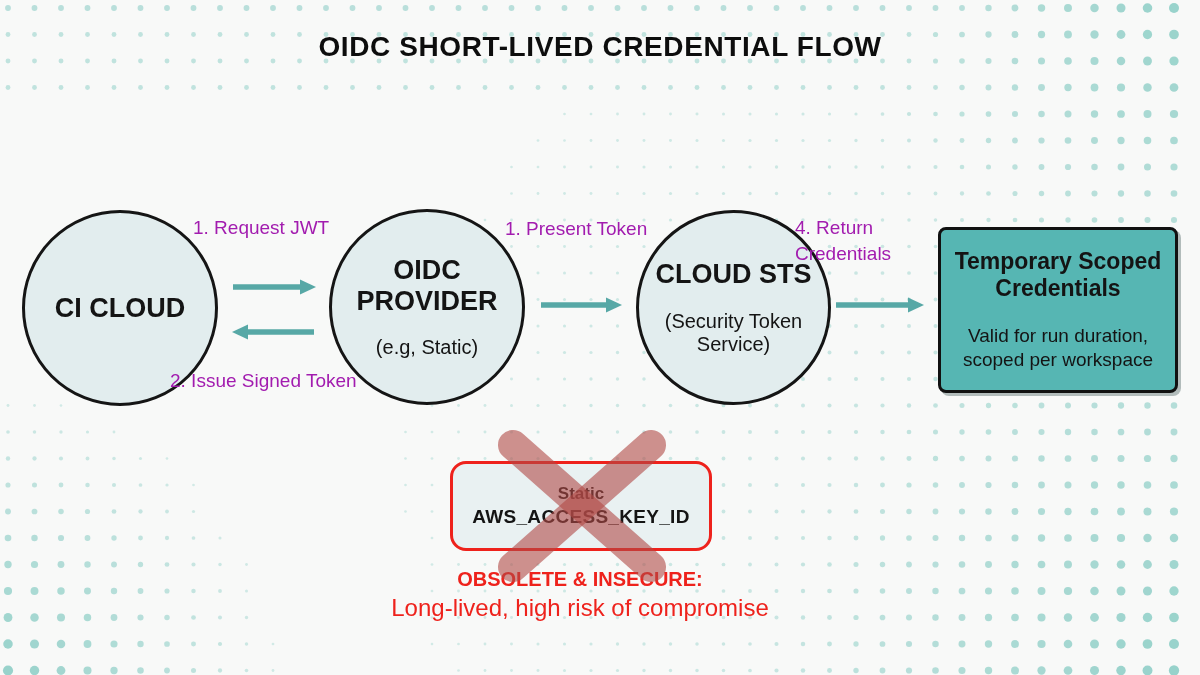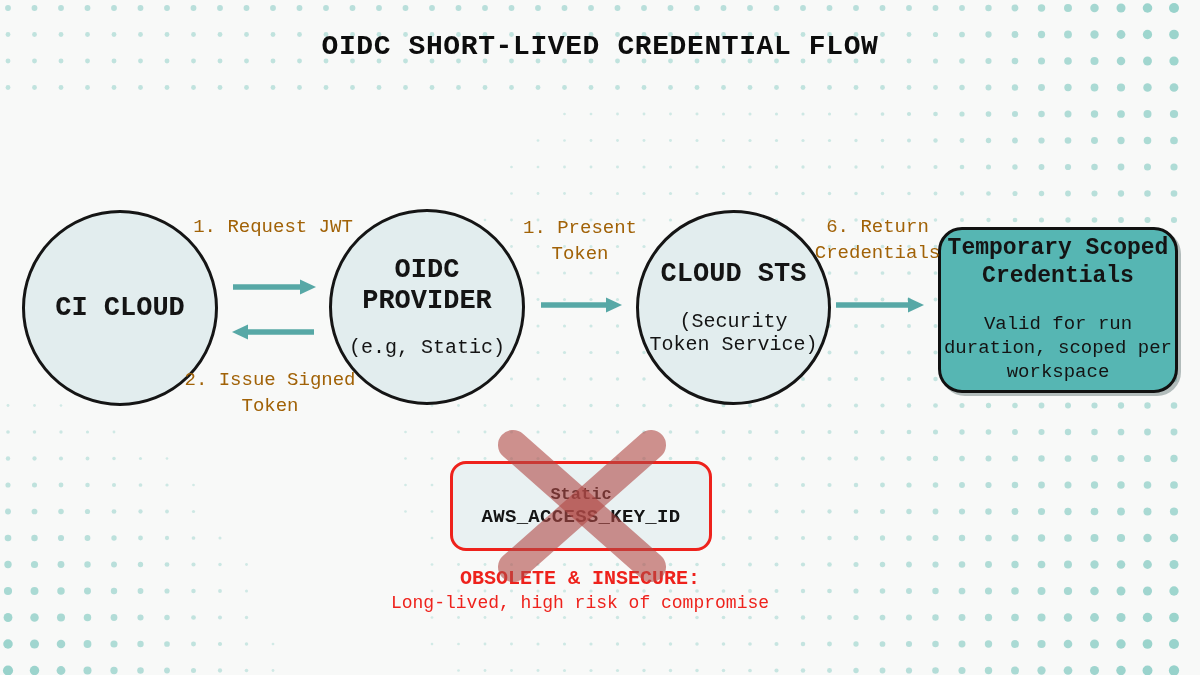--- a/index.html
+++ b/index.html
@@ -8,21 +8,21 @@
     --box-teal:#56b6b3;
     --circle-fill:#e2edee;
     --red:#ee221c;
     --x-red:#b04a46;
     --dot:#7cc7be;
     --bg:#f8f9f8;
   }
   *{margin:0;padding:0;box-sizing:border-box;}
   html,body{width:1200px;height:675px;overflow:hidden;}
   body{font-family:"Liberation Sans","DejaVu Sans",sans-serif;background:var(--bg);color:var(--ink);}
-  .stage{position:relative;width:1200px;height:675px;background:var(--bg);font-family:Liberation Mono, monospace;}
+  .stage{position:relative;width:1200px;height:675px;background:var(--bg);}
 
   svg.dots{position:absolute;inset:0;width:1200px;height:675px;z-index:1;pointer-events:none;}
   svg.overlay{position:absolute;inset:0;width:1200px;height:675px;z-index:6;pointer-events:none;}
 
   .title{
     position:absolute;top:31px;left:0;width:1200px;z-index:4;
     text-align:center;font-size:28px;font-weight:bold;letter-spacing:.6px;color:#0d0d0d;
   }
 
   .circle{
@@ -33,50 +33,50 @@
     gap:20px;
   }
   .c1{left:22px;top:210px;width:196px;height:196px;}
   .c2{left:329px;top:209px;width:196px;height:196px;}
   .c3{left:636px;top:210px;width:195px;height:195px;}
   .nlabel{font-weight:bold;font-size:27px;line-height:1.12;white-space:nowrap;}
   .nlabel.wrap{white-space:normal;width:160px;}
   .nsub{font-size:20px;line-height:1.15;margin-top:0;width:170px;}
 
   .alabel{
-    position:absolute;z-index:4;text-align:center;
-    font-size:19px;line-height:1.35;color:#a16207;
+    position:absolute;z-index:4;
+    font-size:19px;line-height:1.35;color:#a21caf;
   }
   .l1{left:193px;top:215px;width:160px;}
   .l2{left:170px;top:352px;width:200px;margin-top:16px;}
   .l3{left:505px;top:216px;width:150px;}
   .l4{left:795px;top:215px;width:165px;}
 
   .resultbox{
     position:absolute;z-index:3;left:938px;top:227px;width:240px;height:166px;
-    background:var(--box-teal);border:3px solid #111;border-radius:24px;
+    background:var(--box-teal);border:3px solid #111;border-radius:8px;
     box-shadow:3px 3px 0 rgba(15,45,45,.3);
     display:flex;flex-direction:column;align-items:center;justify-content:center;
     text-align:center;padding:6px 4px;
   }
   .rtitle{font-weight:bold;font-size:23px;line-height:1.18;width:230px;}
   .rbody{font-size:19px;line-height:1.28;margin-top:22px;width:232px;}
 
   .staticbox{
     position:absolute;z-index:3;left:450px;top:461px;width:262px;height:90px;
     background:#e9f1f2;border:3px solid var(--red);border-radius:16px;
     display:flex;flex-direction:column;align-items:center;justify-content:center;
     text-align:center;
   }
   .sline1{font-weight:bold;font-size:17px;}
   .sline2{font-weight:bold;font-size:19px;letter-spacing:.3px;margin-top:2px;}
 
   .warning{position:absolute;z-index:4;left:330px;top:566px;width:500px;text-align:center;color:var(--red);}
   .w1{font-weight:bold;font-size:20px;line-height:1.3;}
-  .w2{font-size:18px;line-height:1.3;}
+  .w2{font-size:24px;line-height:1.3;}
 
   .arrow-line{stroke:var(--accent);stroke-width:5.5;}
   .arrow-head{fill:var(--accent);}
   .xline{stroke:var(--x-red);stroke-width:30;stroke-linecap:round;stroke-opacity:.6;}
 </style>
 </head>
 <body>
 
 <div class="stage">
 
@@ -987,21 +987,21 @@
   </div>
 
   <div class="circle c3">
     <div class="nlabel">CLOUD STS</div>
     <div class="nsub">(Security Token Service)</div>
   </div>
 
   <div class="alabel l1">1. Request JWT</div>
   <div class="alabel l2">2. Issue Signed Token</div>
   <div class="alabel l3">1. Present Token</div>
-  <div class="alabel l4">6. Return Credentials</div>
+  <div class="alabel l4">4. Return Credentials</div>
 
   <div class="resultbox">
     <div class="rtitle">Temporary Scoped Credentials</div>
     <div class="rbody">Valid for run duration, scoped per workspace</div>
   </div>
 
   <div class="staticbox">
     <div class="sline1">Static</div>
     <div class="sline2">AWS_ACCESS_KEY_ID</div>
   </div>

